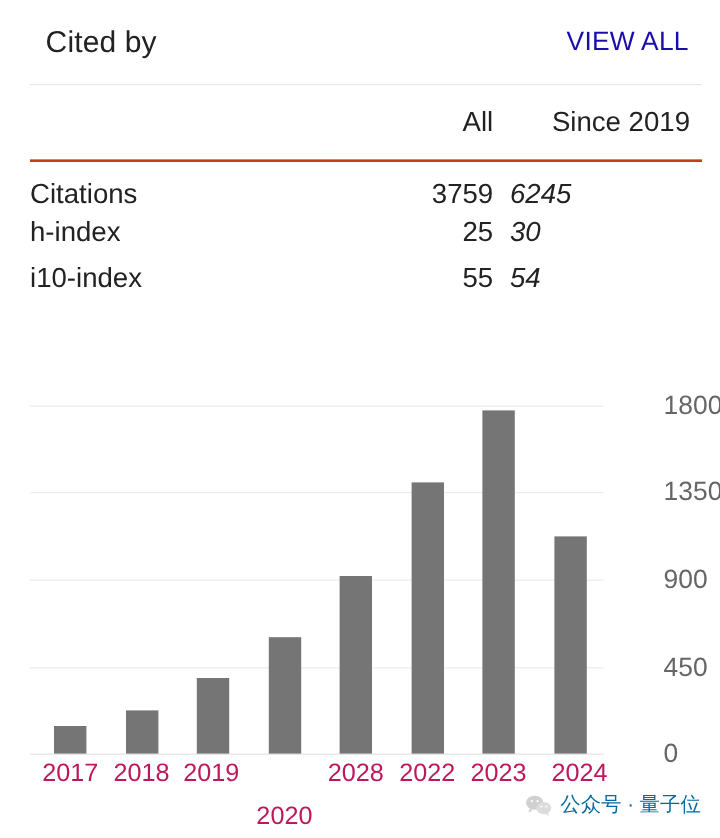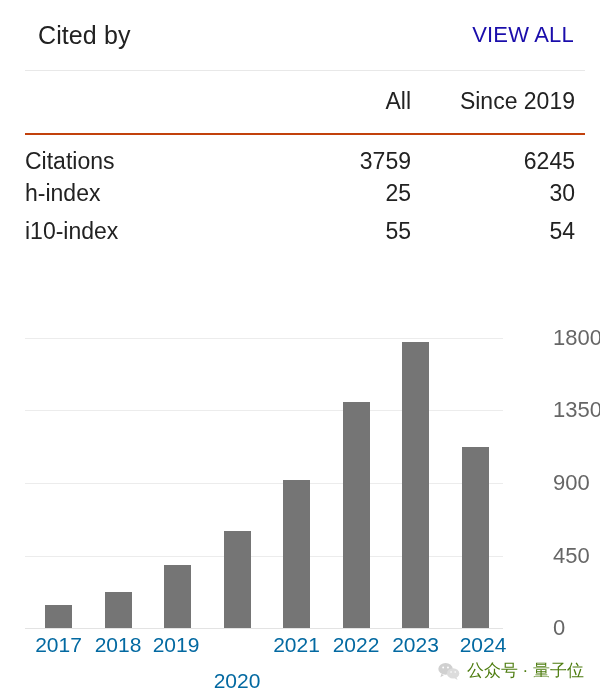--- a/index.html
+++ b/index.html
@@ -67,21 +67,21 @@
   }
   .col-label  { width: 246px; text-align: left; }
   .col-all    { width: 154px; text-align: right; padding-right: 14px !important; }
   .col-since  { width: 160px; text-align: right; padding-right: 10px !important; }
 
   .metrics-table tbody tr { height: 38px; }
   .metrics-table tbody tr:first-child td { padding-top: 13px; }
   .metrics-table tbody td { vertical-align: middle; }
   .row-label { text-align: left; }
   .row-all   { text-align: right; padding-right: 14px !important; }
-  .row-since { text-align: right; padding-right: 10px !important; }
+  .row-since { padding-right: 10px !important; font-style: italic; }
 
   
   .chart-area {
     position: absolute;
     left: 0; top: 300px;
     width: 600px; height: 360px;
   }
   .plot {
     position: absolute;
     left: 25px; top: 0;
@@ -120,32 +120,32 @@
     position: absolute;
     left: 25px; top: 331px;
     width: 478px; height: 30px;
   }
   .xlabel {
     position: absolute;
     top: 0;
     width: 60px;
     text-align: center;
     font-size: 21px;
-    color: #0369a1;
+    color: #be185d;
     line-height: 28px;
   }
 
   
   .watermark {
     position: absolute;
     right: 16px; bottom: 16px;
     display: flex;
     align-items: center;
     gap: 7px;
-    color: #4d7c0f;
+    color: #0369a1;
     font-size: 17px;
     user-select: none;
   }
   .wechat-icon { width: 22px; height: 18px; display: block; }
 </style>
 </head>
 <body>
 
 <div id="page">
 
@@ -197,21 +197,21 @@
         <div class="bar" title="2021: 915" style="left: 258px; height: 147.722px; background: rgb(117, 117, 117);"></div>
         <div class="bar" title="2022: 1400" style="left: 317.5px; height: 226.022px; background: rgb(117, 117, 117);"></div>
         <div class="bar" title="2023: 1770" style="left: 377px; height: 285.757px; background: rgb(117, 117, 117);"></div>
         <div class="bar" title="2024: 1120" style="left: 436.5px; height: 180.818px; background: rgb(117, 117, 117);"></div>
       </div>
     <div class="xlabels" id="xlabels">
         <div class="xlabel" style="left: 3.5px;">2017</div>
         <div class="xlabel" style="left: 63px;">2018</div>
         <div class="xlabel" style="left: 121px;">2019</div>
         <div class="xlabel" style="left: 182px; margin-top: 36px;">2020</div>
-        <div class="xlabel" style="left: 241.5px;">2021</div>
+        <div class="xlabel" style="left: 241.5px;">2028</div>
         <div class="xlabel" style="left: 301px;">2022</div>
         <div class="xlabel" style="left: 360.5px;">2023</div>
         <div class="xlabel" style="left: 428px;">2024</div>
       </div>
   <div class="ytick" style="top: 37.7px;">1800</div>
       <div class="ytick" style="top: 110.35px;">1350</div>
       <div class="ytick" style="top: 183px;">900</div>
       <div class="ytick" style="top: 255.65px;">450</div>
       <div class="ytick" style="top: 328.3px;">0</div>
     </div>

